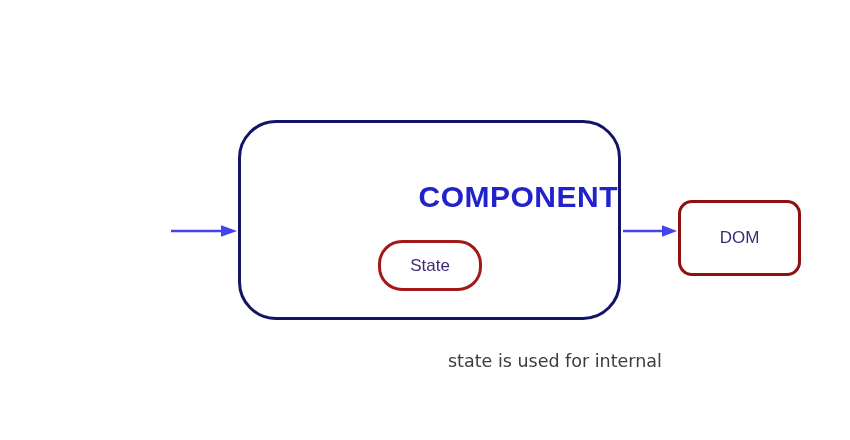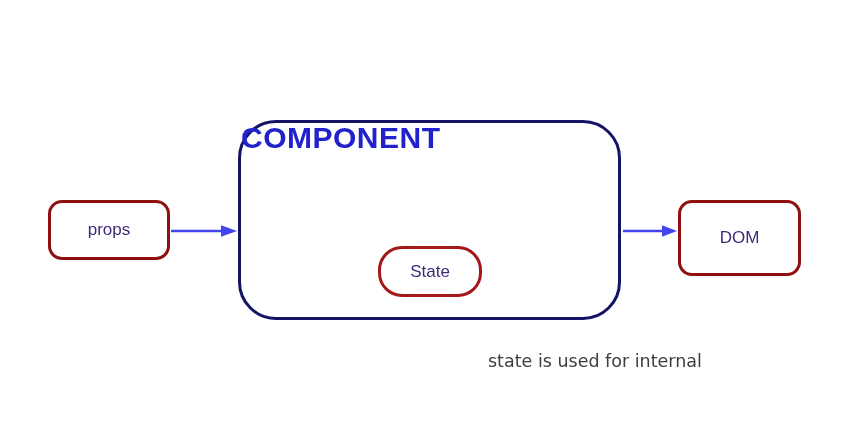--- a/index.html
+++ b/index.html
@@ -37,30 +37,31 @@
   }
   .props-box { left: 48px; top: 200px; width: 122px; height: 60px; }
   .dom-box   { left: 678px; top: 200px; width: 123px; height: 76px; }
   .component-box {
     left: 238px; top: 120px; width: 383px; height: 200px;
     border: 3px solid var(--navy-border);
     border-radius: 38px;
     display: block;
   }
   .component-title {
-    text-align: left;
+    margin-top: 59px;
+    text-align: right;
     font-size: 30px;
     font-weight: bold;
     letter-spacing: 0.5px;
     color: var(--component-text);
     line-height: 30px;
   }
   .state-box {
     position: absolute;
-    left: 137px; top: 123px;
+    left: 137px; top: 117px;
     width: 104px; height: 51px;
     border: 3px solid var(--state-border);
     border-radius: 24px;
     color: var(--label-text);
     font-size: 17px;
     display: flex;
     align-items: center;
     justify-content: center;
   }
   .arrow { position: absolute; display: block; }
@@ -69,31 +70,27 @@
   .arrow line { stroke: var(--arrow); stroke-width: 2.6; }
   .arrow polygon { fill: var(--arrow); }
   .caption {
     position: absolute;
     left: 448px; top: 351px;
     font-family: "DejaVu Sans", sans-serif;
     font-size: 17.5px;
     line-height: 21.5px;
     color: var(--caption-text);
     white-space: nowrap;
-    margin-left: 40px;
   }
 </style>
 </head>
 <body>
 
 <div class="canvas">
 
-  <div class="box small-box props-box">
-    <span>props</span>
-  </div>
 
   <svg class="arrow arrow-1" width="68" height="18" viewBox="0 0 68 18">
     <line x1="1" y1="9" x2="52" y2="9"></line>
     <polygon points="51,3.2 67,9 51,14.8"></polygon>
   </svg>
 
   <div class="box component-box">
     <div class="component-title">COMPONENT</div>
     <div class="state-box">
       <span>State</span>

